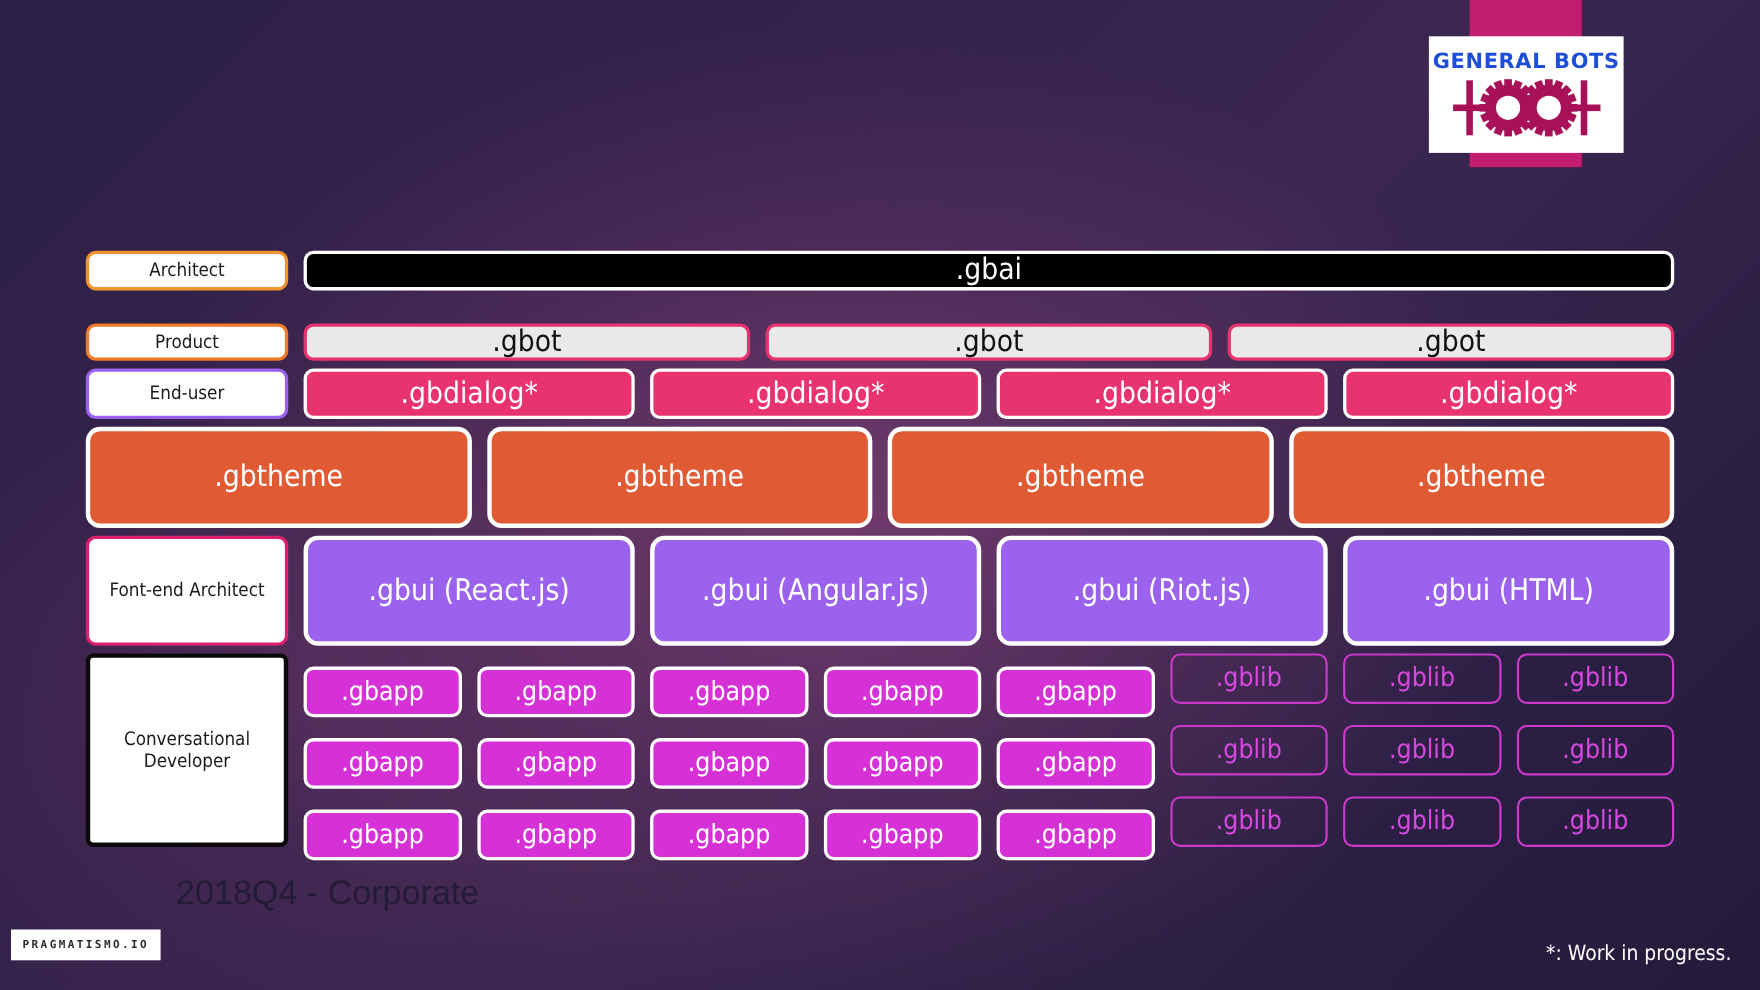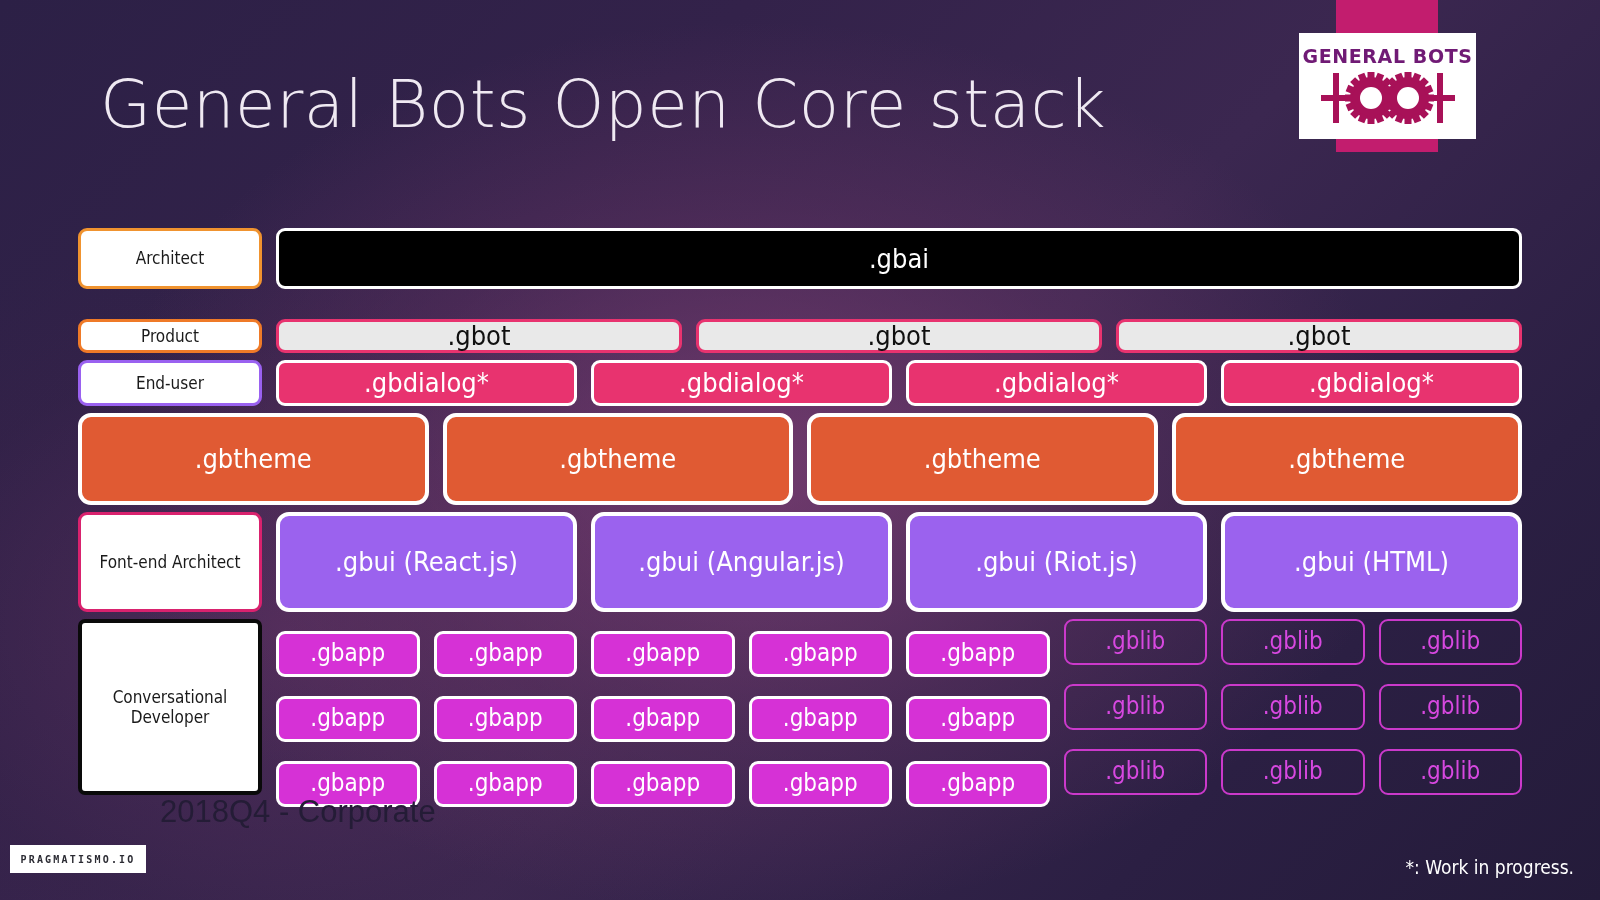--- a/index.html
+++ b/index.html
@@ -55,21 +55,21 @@
     display: flex;
     flex-direction: column;
     align-items: center;
     justify-content: center;
     gap: 2px;
   }
   .logo-text {
     font-size: 19px;
     font-weight: bold;
     letter-spacing: 0.6px;
-    color: #701a75;
+    color: #1d4ed8;
     font-family: "DejaVu Sans", sans-serif;
   }
   .logo-mark { display: block; }
 
   
   .stack {
     position: absolute;
     left: 78px;
     top: 228px;
     width: 1444px;
@@ -176,21 +176,21 @@
     margin-top: 24px;
   }
   .box.gblib {
     background: transparent;
     border: 2px solid #cb39cb;
     color: #d748e0;
     font-size: 24px;
   }
 
   
-  .r-gbai     { height: 61px; border-radius: 23px; }
+  .r-gbai     { height: 36px; border-radius: 23px; }
   .r-gbot     { height: 34px; margin-top: 30px; }
   .r-gbdialog { height: 46px; }
   .r-gbtheme  { height: 92px; }
   .r-gbui     { height: 100px; }
   .r-app      { height: 46px; }
 
   
   .bottom-block {
     display: flex;
     align-items: stretch;
@@ -241,21 +241,20 @@
     color: #ffffff;
     font-family: "DejaVu Sans", sans-serif;
     font-stretch: condensed;
   }
 </style>
 </head>
 <body>
 
 <div id="slide">
 
-  <div class="title">General Bots Open Core stack</div>
 
   <div class="logo-band"></div>
   <div class="logo-card">
     <div class="logo-text">GENERAL BOTS</div>
     <svg class="logo-mark" width="150" height="58" viewBox="0 0 150 58">
       <g fill="#a81158">
         <rect x="20" y="4" width="6" height="50"></rect>
         <rect x="8" y="26" width="30" height="6"></rect>
         <rect x="124" y="4" width="6" height="50"></rect>
         <rect x="112" y="26" width="30" height="6"></rect>

